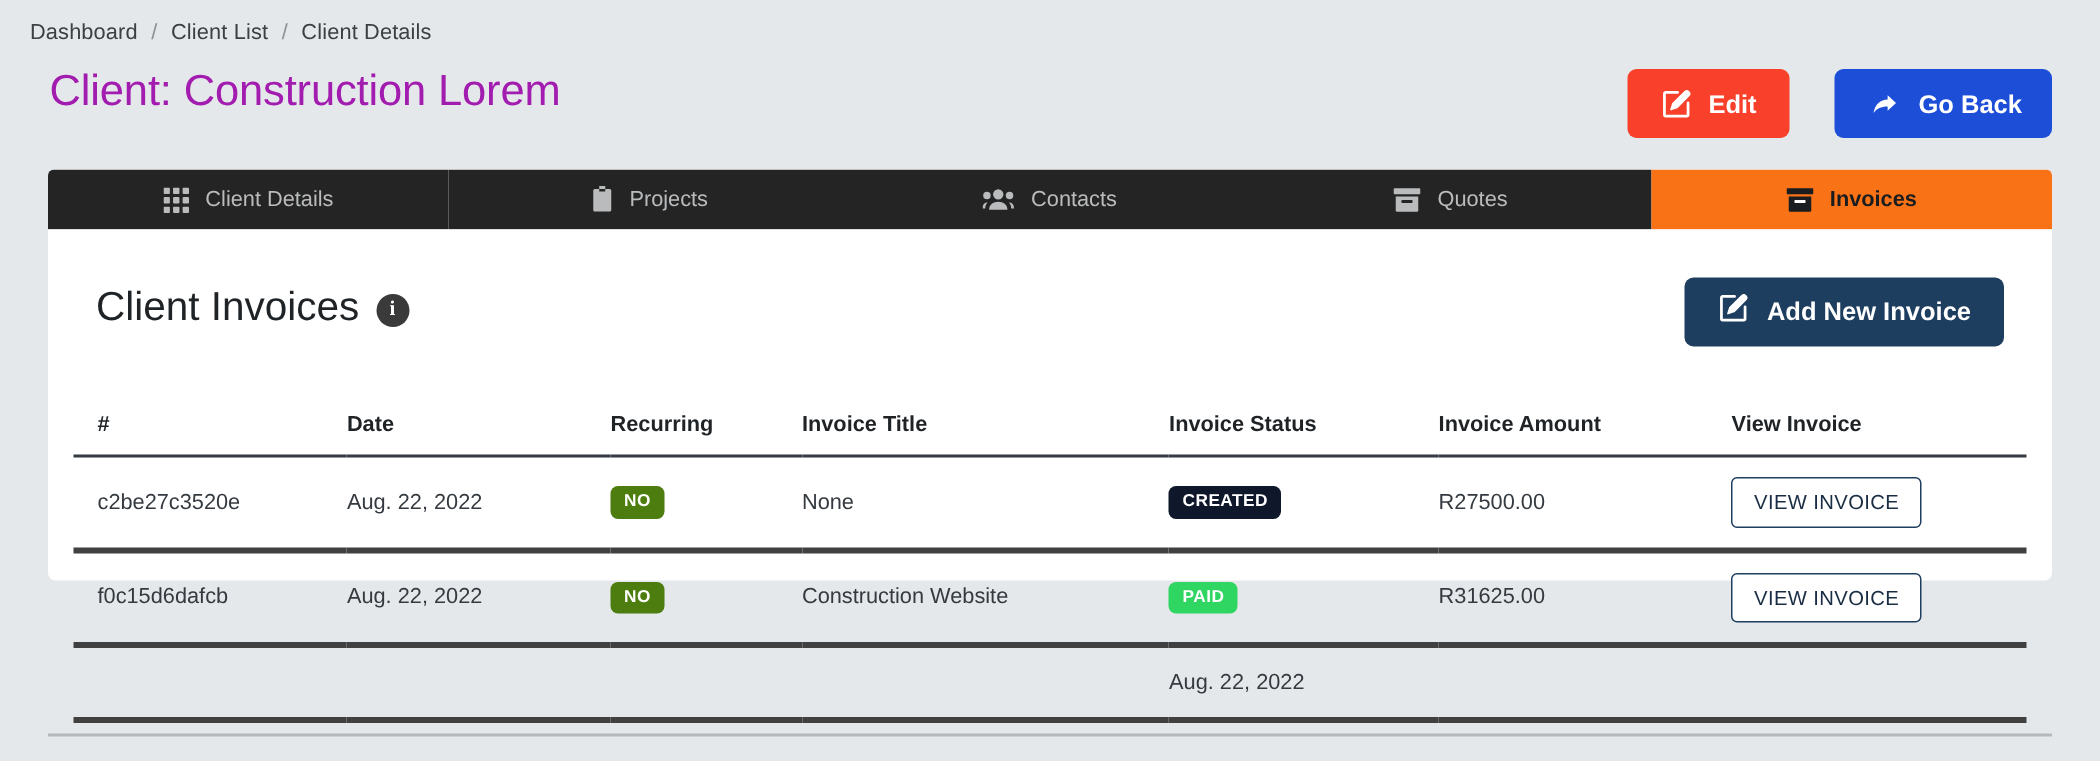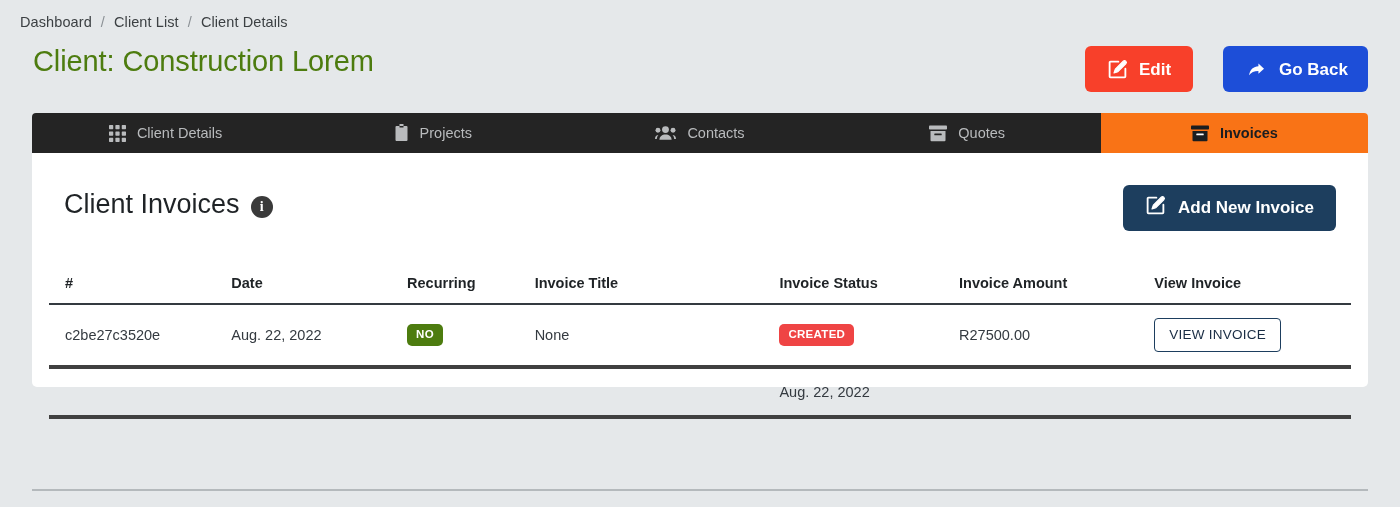--- a/index.html
+++ b/index.html
@@ -24,21 +24,21 @@
   }
   .breadcrumb .crumb { color: #3c4043; text-decoration: none; white-space: nowrap; }
   .breadcrumb .sep { color: #8c9196; margin: 0 9px; }
 
   
   .title {
     position: absolute;
     left: 33px; top: 45px;
     font-size: 29px;
     font-weight: 400;
-    color: #4d7c0f;
+    color: #a21caf;
     letter-spacing: -0.1px;
     white-space: nowrap;
   }
 
   .action-buttons {
     position: absolute;
     right: 32px; top: 46px;
     display: flex;
     gap: 30px;
   }
@@ -193,21 +193,21 @@
     border-radius: 5px;
     color: #ffffff;
     font-size: 11.5px;
     font-weight: bold;
     letter-spacing: .3px;
     padding: 5px 9px;
     line-height: 1;
     white-space: nowrap;
   }
   .badge-no      { background: #4d7c0f; }
-  .badge-created { background: #ef4444; }
+  .badge-created { background: #0f172a; }
   .badge-paid    { background: #2fd662; }
 
   .btn-view {
     display: inline-block;
     border: 1px solid #1d3e5e;
     background: #ffffff;
     color: #1a2d44;
     font-family: "Liberation Sans", sans-serif;
     font-size: 13.5px;
     letter-spacing: .25px;
@@ -371,20 +371,35 @@
             <td class="col-title">None</td>
             <td class="col-status">
               <span class="badge badge-created">CREATED</span>
             </td>
             <td class="col-amount">R27500.00</td>
             <td class="col-view">
               <button class="btn-view">VIEW INVOICE</button>
             </td>
           </tr>
 
+          <tr>
+            <td class="col-id">f0c15d6dafcb</td>
+            <td class="col-date">Aug. 22, 2022</td>
+            <td class="col-recur">
+              <span class="badge badge-no">NO</span>
+            </td>
+            <td class="col-title">Construction Website</td>
+            <td class="col-status">
+              <span class="badge badge-paid">PAID</span>
+            </td>
+            <td class="col-amount">R31625.00</td>
+            <td class="col-view">
+              <button class="btn-view">VIEW INVOICE</button>
+            </td>
+          </tr>
 
           <tr class="spacer-row">
             <td class="col-id"></td>
             <td class="col-date"></td>
             <td class="col-recur"></td>
             <td class="col-title"></td>
             <td class="col-status">Aug. 22, 2022</td>
             <td class="col-amount"></td>
             <td class="col-view"></td>
           </tr>

